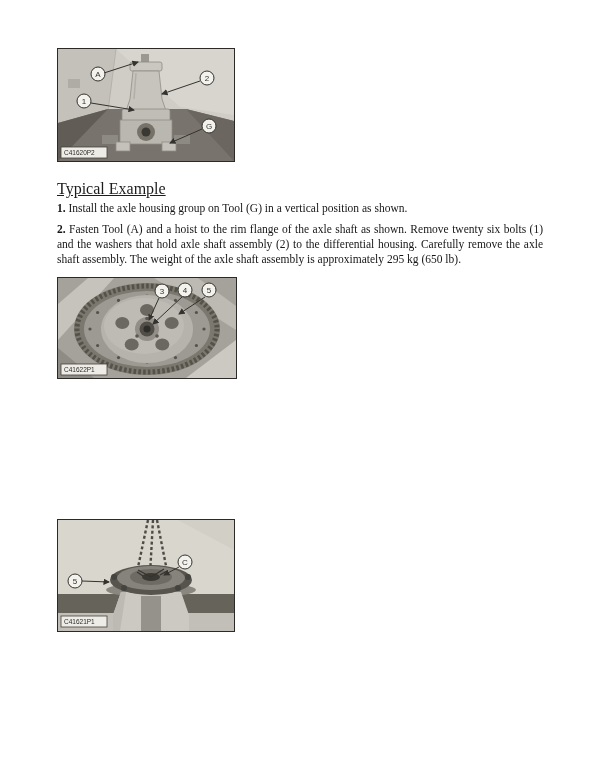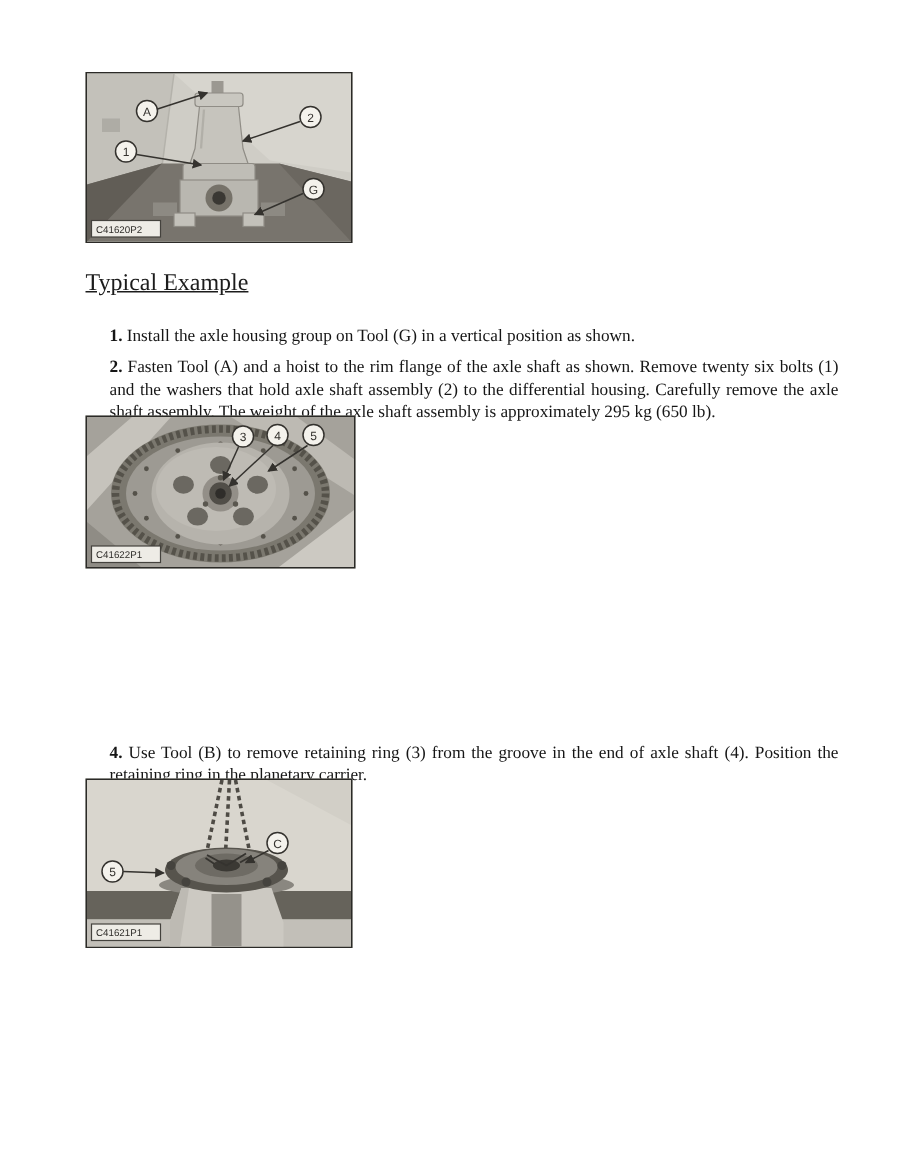--- a/index.html
+++ b/index.html
@@ -8,21 +8,21 @@
     font-family:"Liberation Serif","DejaVu Serif",serif;color:#161616;
   }
   figure.photo{
     position:absolute;margin:0;border:1px solid #2b2a27;line-height:0;background:#cfcdc6;
   }
   .fig1{left:57px;top:48px;}
   .fig2{left:57px;top:277px;}
   .fig3{left:57px;top:519px;}
   .caption{position:absolute;left:57px;top:180px;font-size:16px;color:#1c1c1c;text-decoration:underline;}
   .para{
-    position:absolute;left:57px;width:486px;margin:16px;
+    position:absolute;left:57px;width:486px;margin:0;
     font-size:11.5px;line-height:15px;text-align:justify;
   }
   .para b{font-weight:bold;}
   #p1{top:201px}
   #p2{top:222px}
   #p3{top:403px}
   #pn{top:440px}
   #p4{top:479px}
   #p5{top:637px}
   .watermark{
@@ -170,21 +170,20 @@
       <g>
         <rect x="3" y="86" width="46" height="11" fill="#eeece6" stroke="#44423d" stroke-width="0.8"></rect>
         <text class="photo-id" x="6" y="94">C41622P1</text>
       </g>
     </svg>
   </figure>
 
 
 
 
-  <p class="para" id="p4"><b>4.</b> <span>Use Tool (B) to remove retaining ring (3) from the groove in the end of axle shaft (4). Position the retaining ring in the planetary carrier.</span></p>
 
   <figure class="photo fig3">
     <svg viewBox="0 0 176 111" width="176" height="111">
       <defs>
         <marker id="ah3" viewBox="0 0 10 10" refX="8.5" refY="5" markerWidth="6.5" markerHeight="6.5" orient="auto">
           <path d="M0 0L10 5L0 10z" fill="#34322e"></path>
         </marker>
       </defs>
       <rect x="0" y="0" width="176" height="111" fill="#d9d6ce"></rect>
       <polygon points="120,0 176,0 176,30" fill="#d2cfc7"></polygon>

